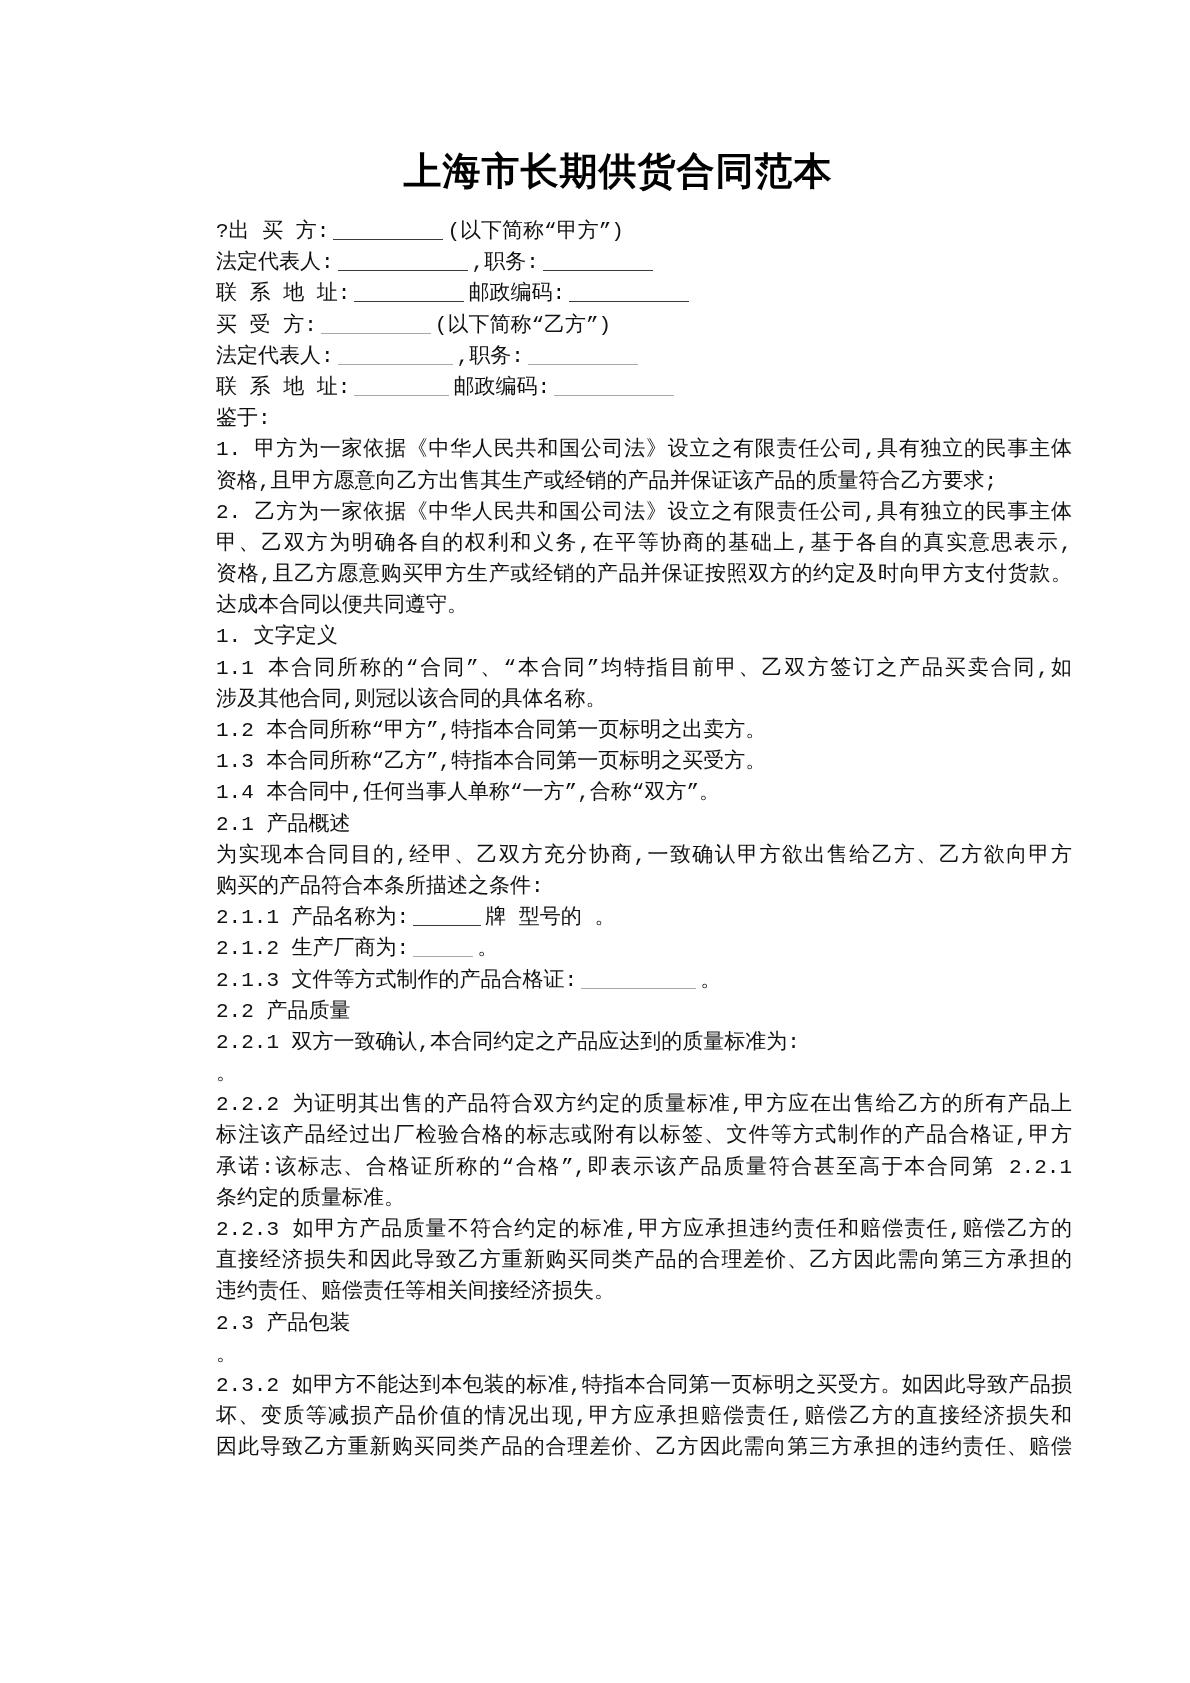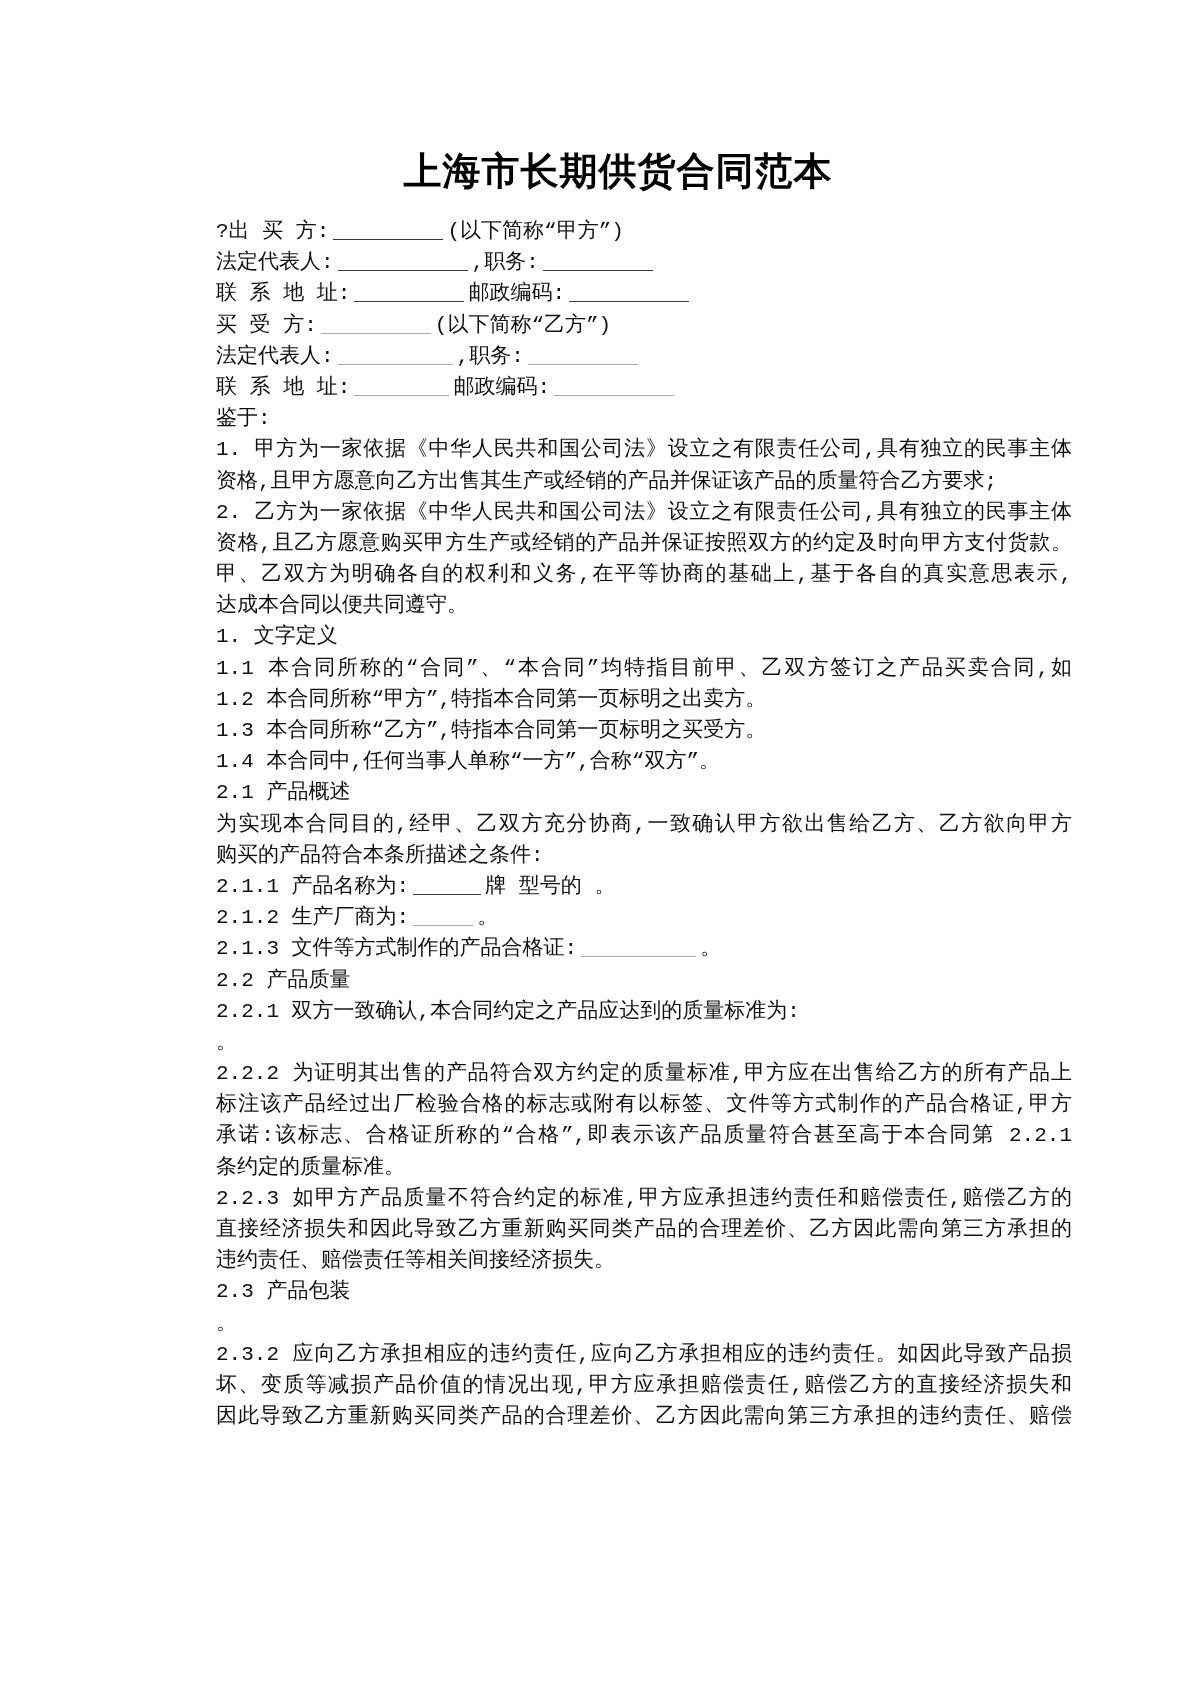--- a/index.html
+++ b/index.html
@@ -74,25 +74,26 @@
       <div class="line"><span>?出 买 方:</span><span class="blank" style="width: 110px;"></span><span>(以下简称“甲方”)</span></div>
       <div class="line"><span>法定代表人:</span><span class="blank" style="width: 130px;"></span><span>,职务:</span><span class="blank" style="width: 110px;"></span></div>
       <div class="line"><span>联 系 地 址:</span><span class="blank" style="width: 110px;"></span><span>邮政编码:</span><span class="blank" style="width: 120px;"></span></div>
       <div class="line"><span>买 受 方:</span><span class="blank g" style="width: 110px;"></span><span>(以下简称“乙方”)</span></div>
       <div class="line"><span>法定代表人:</span><span class="blank g" style="width: 115px;"></span><span>,职务:</span><span class="blank g" style="width: 110px;"></span></div>
       <div class="line"><span>联 系 地 址:</span><span class="blank g" style="width: 95px;"></span><span>邮政编码:</span><span class="blank g" style="width: 120px;"></span></div>
       <div class="line"><span>鉴于:</span></div>
       <div class="line j"><span>1. 甲方为一家依据《中华人民共和国公司法》设立之有限责任公司,具有独立的民事主体</span></div>
       <div class="line"><span>资格,且甲方愿意向乙方出售其生产或经销的产品并保证该产品的质量符合乙方要求;</span></div>
       <div class="line j"><span>2. 乙方为一家依据《中华人民共和国公司法》设立之有限责任公司,具有独立的民事主体</span></div>
+      <div class="line j"><span>甲、乙双方为明确各自的权利和义务,在平等协商的基础上,基于各自的真实意思表示,</span></div>
       <div class="line j"><span>资格,且乙方愿意购买甲方生产或经销的产品并保证按照双方的约定及时向甲方支付货款。</span></div>
-      <div class="line j"><span>甲、乙双方为明确各自的权利和义务,在平等协商的基础上,基于各自的真实意思表示,</span></div>
       <div class="line"><span>达成本合同以便共同遵守。</span></div>
       <div class="line"><span>1. 文字定义</span></div>
       <div class="line j"><span>1.1 本合同所称的“合同”、“本合同”均特指目前甲、乙双方签订之产品买卖合同,如</span></div>
+      <div class="line"><span>涉及其他合同,则冠以该合同的具体名称。</span></div>
       <div class="line"><span>1.2 本合同所称“甲方”,特指本合同第一页标明之出卖方。</span></div>
       <div class="line"><span>1.3 本合同所称“乙方”,特指本合同第一页标明之买受方。</span></div>
       <div class="line"><span>1.4 本合同中,任何当事人单称“一方”,合称“双方”。</span></div>
       <div class="line"><span>2.1 产品概述</span></div>
       <div class="line j"><span>为实现本合同目的,经甲、乙双方充分协商,一致确认甲方欲出售给乙方、乙方欲向甲方</span></div>
       <div class="line"><span>购买的产品符合本条所描述之条件:</span></div>
       <div class="line"><span>2.1.1 产品名称为:</span><span class="blank" style="width: 68px;"></span><span>牌 型号的 。</span></div>
       <div class="line"><span>2.1.2 生产厂商为:</span><span class="blank g" style="width: 60px;"></span><span>。</span></div>
       <div class="line"><span>2.1.3 文件等方式制作的产品合格证:</span><span class="blank g" style="width: 115px;"></span><span>。</span></div>
       <div class="line"><span>2.2 产品质量</span></div>
@@ -100,17 +101,17 @@
       <div class="line"><span>。</span></div>
       <div class="line j"><span>2.2.2 为证明其出售的产品符合双方约定的质量标准,甲方应在出售给乙方的所有产品上</span></div>
       <div class="line j"><span>标注该产品经过出厂检验合格的标志或附有以标签、文件等方式制作的产品合格证,甲方</span></div>
       <div class="line j"><span>承诺:该标志、合格证所称的“合格”,即表示该产品质量符合甚至高于本合同第 2.2.1</span></div>
       <div class="line"><span>条约定的质量标准。</span></div>
       <div class="line j"><span>2.2.3 如甲方产品质量不符合约定的标准,甲方应承担违约责任和赔偿责任,赔偿乙方的</span></div>
       <div class="line j"><span>直接经济损失和因此导致乙方重新购买同类产品的合理差价、乙方因此需向第三方承担的</span></div>
       <div class="line"><span>违约责任、赔偿责任等相关间接经济损失。</span></div>
       <div class="line"><span>2.3 产品包装</span></div>
       <div class="line"><span>。</span></div>
-      <div class="line j"><span>2.3.2 应向乙方承担相应的违约责任,应向乙方承担相应的违约责任。如因此导致产品损</span></div>
+      <div class="line j"><span>2.3.2 如甲方不能达到本包装的标准,特指本合同第一页标明之买受方。如因此导致产品损</span></div>
       <div class="line j"><span>坏、变质等减损产品价值的情况出现,甲方应承担赔偿责任,赔偿乙方的直接经济损失和</span></div>
       <div class="line j"><span>因此导致乙方重新购买同类产品的合理差价、乙方因此需向第三方承担的违约责任、赔偿</span></div>
     </div>
 </div>
 
 </body></html>

